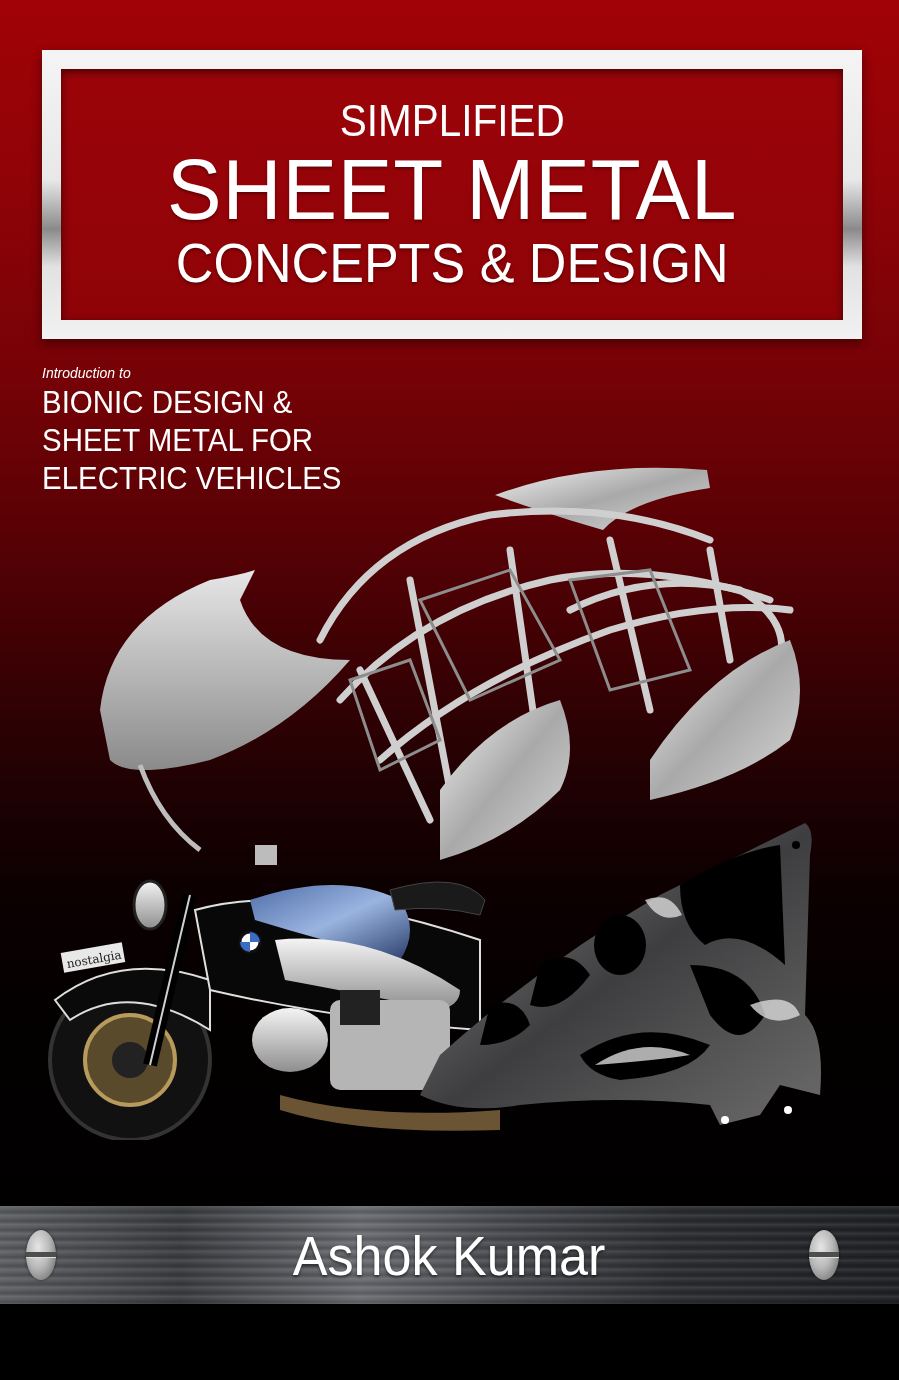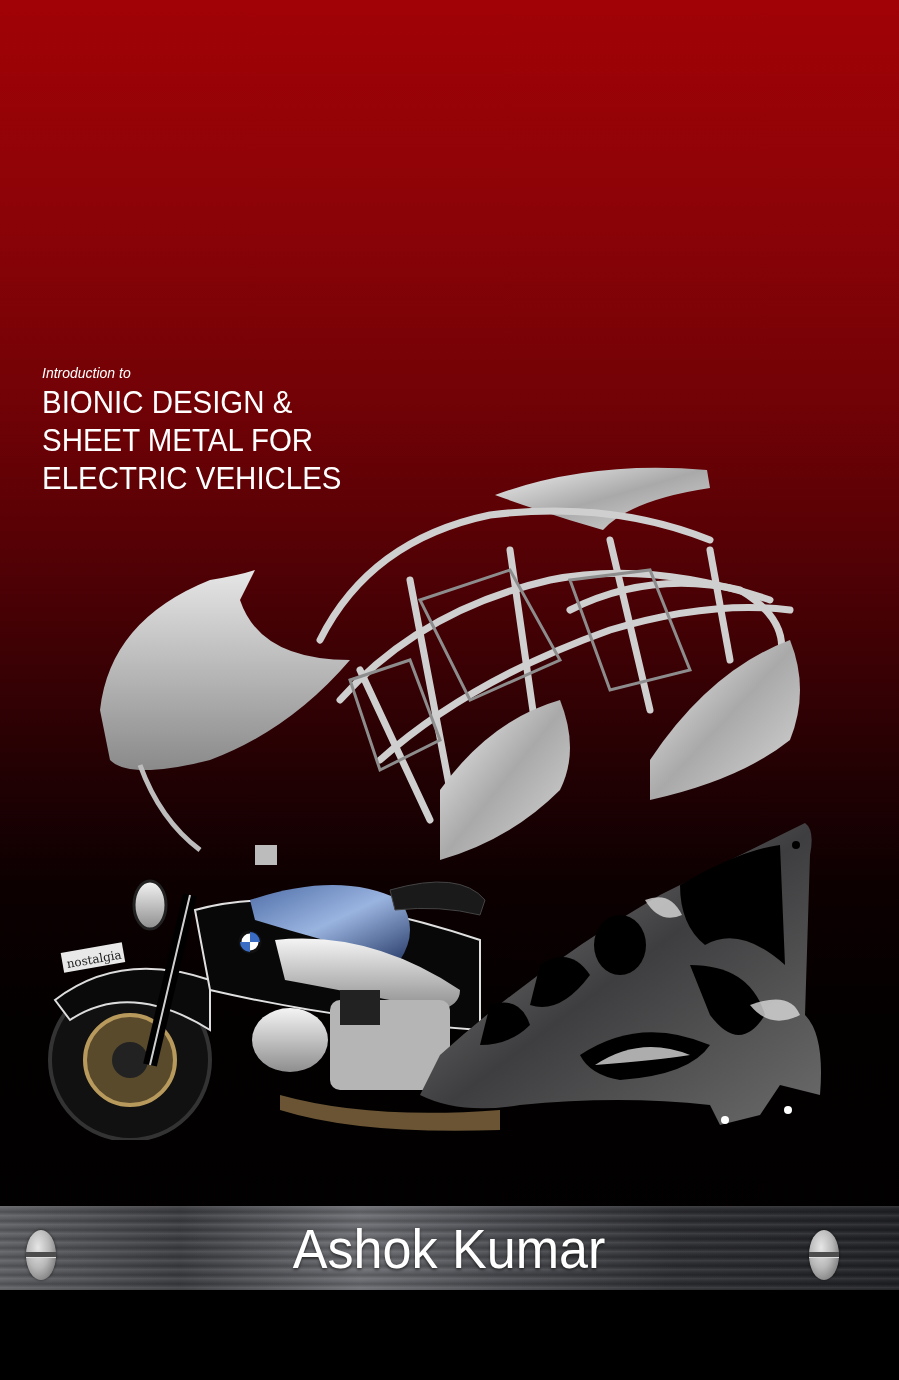--- a/index.html
+++ b/index.html
@@ -29,21 +29,21 @@
   .sub-intro { font-style:italic; font-size:14px; line-height:22px; }
   .sub-line { font-size:31px; line-height:38px; transform-origin:left; transform:scaleX(0.95); white-space:nowrap; }
 
   
   .car { position:absolute; left:90px; top:460px; width:780px; height:420px; }
   .bike { position:absolute; left:40px; top:830px; width:470px; height:310px; }
   .bionic { position:absolute; left:420px; top:815px; width:440px; height:320px; }
 
   
   .plate {
-    position:absolute; left:0; top:1206px; width:899px; height:84px;
+    position:absolute; left:0; top:1206px; width:899px; height:98px;
     background:
       repeating-linear-gradient(180deg, rgba(255,255,255,0.10) 0px, rgba(255,255,255,0.02) 3px, rgba(0,0,0,0.15) 6px, rgba(255,255,255,0.06) 9px),
       linear-gradient(90deg, #5d5e62 0%, #3b3c40 20%, #6a6b70 40%, #4a4b50 55%, #2b2c30 75%, #1f2024 100%);
     display:flex; align-items:center; justify-content:center;
   }
   .author { color:#fff; font-size:56px; letter-spacing:0px; transform:scaleX(0.93); text-shadow:0 2px 3px rgba(0,0,0,0.5); }
   .screw {
     position:absolute; top:24px; width:30px; height:50px; border-radius:50%;
     background: radial-gradient(ellipse at 40% 35%, #e6e6e6 0%, #b8b8b8 45%, #7d7d7d 80%, #555 100%);
     box-shadow: 0 0 3px rgba(0,0,0,0.6);
@@ -53,20 +53,27 @@
     background:#4d4d4d; box-shadow:0 1px 0 #ddd;
   }
   .screw-left { left:26px; }
   .screw-right { left:809px; }
 </style>
 </head>
 <body>
 
 <div class="cover">
 
+  <div class="title-frame">
+    <div class="title-inner">
+      <div class="t-small">SIMPLIFIED</div>
+      <div class="t-big">SHEET METAL</div>
+      <div class="t-mid">CONCEPTS &amp; DESIGN</div>
+    </div>
+  </div>
 
   <div class="subtitle">
     <div class="sub-intro">Introduction to</div>
     <div class="sub-line">BIONIC DESIGN &amp;</div>
     <div class="sub-line">SHEET METAL FOR</div>
     <div class="sub-line">ELECTRIC VEHICLES</div>
   </div>
 
   <svg class="car" viewBox="0 0 780 420">
     <defs>

